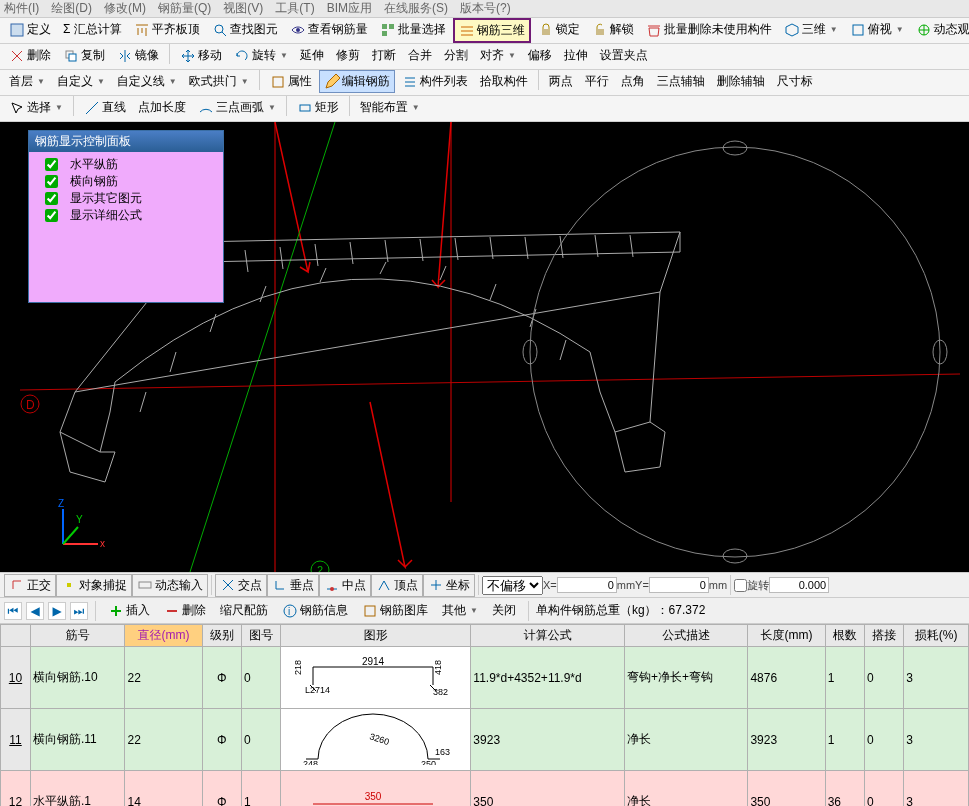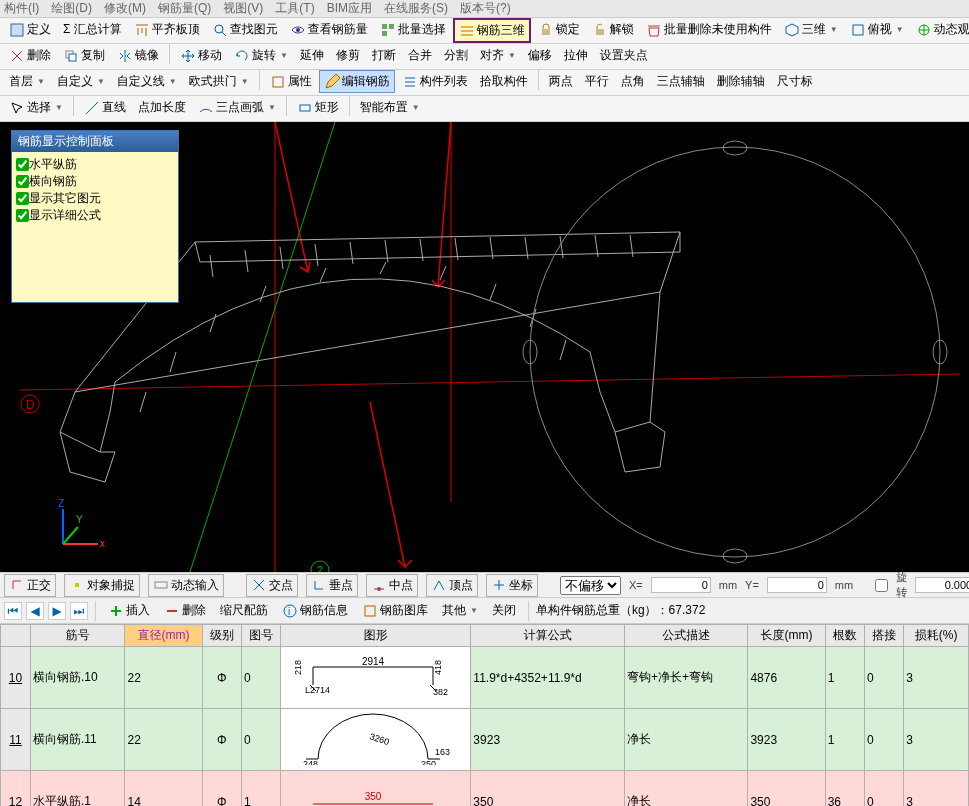--- a/index.html
+++ b/index.html
@@ -7,27 +7,27 @@
 .menubar { background: #e8e8e8; border-bottom: 1px solid #ccc; height: 18px; display: flex; align-items: center; padding: 0 4px; gap: 12px; color: #666; }
 .menubar span { cursor: default; }
 .toolbar { background: #f5f5f5; border-bottom: 1px solid #d0d0d0; height: 26px; display: flex; align-items: flex-start; padding: 0 4px; gap: 2px; flex-wrap: nowrap; overflow: hidden; }
 .tbtn { display: inline-flex; align-items: center; gap: 2px; padding: 2px 4px; border: 1px solid transparent; cursor: default; white-space: nowrap; }
 .tbtn.active { border: 1px solid #7090c0; background: #c8e0ff; }
 .tbtn.highlight { border: 2px solid #701a75; background: #fef9c3; }
 .tbtn .ico { width: 16px; height: 16px; display: inline-block; }
 .dd { font-size: 8px; color: #666; margin-left: 2px; }
 .sep { width: 1px; height: 20px; background: #ccc; margin: 0 3px; }
 .viewport { position: relative; background: #000; height: 450px; overflow: hidden; }
-.float-panel { position: absolute; left: 11px; top: 8px; width: 168px; background: #fef9c3; border: 1px solid #3a6ea5; }
+.float-panel { position: absolute; left: 28px; top: 8px; width: 196px; background: #f0abfc; border: 1px solid #3a6ea5; }
 .float-panel .titlebar { background: linear-gradient(#4a7ec5, #2a5e95); color: #fff; font-size: 12px; padding: 2px 6px; }
 .float-panel .body { padding: 4px; height: 150px; }
-.checkrow { display: flex; align-items: center; gap: 0; color: #000; font-size: 12px; }
+.checkrow { display: flex; align-items: center; gap: 12px; color: #000; font-size: 12px; margin-left: 12px; }
 .checkrow input { accent-color: #0a0; }
 .axis { position: absolute; left: 48px; bottom: 10px; }
-.snap-bar { background: #f0f0f0; border-top: 1px solid #ccc; border-bottom: 1px solid #ccc; height: 26px; display: flex; align-items: center; padding: 0 4px; gap: 8px; }
+.snap-bar { background: #f0f0f0; border-top: 1px solid #ccc; border-bottom: 1px solid #ccc; height: 26px; display: flex; align-items: center; padding: 0 4px; gap: 0; }
 .snap-bar .tbtn { border: 1px solid #b0b0b0; background: #f0f0f0; }
 .edit-bar { background: #f0f0f0; border-bottom: 1px solid #ccc; height: 26px; display: flex; align-items: center; padding: 0 4px; gap: 4px; }
 .nav-btn { width: 18px; height: 18px; display: inline-flex; align-items: center; justify-content: center; border: 1px solid #ccc; background: #fff; }
 .grid { width: 100%; border-collapse: collapse; }
 .grid th, .grid td { border: 1px solid #b0b0b0; padding: 2px 2px; text-align: left; font-size: 12px; height: 18px; }
 .grid th { background: #e8e8e8; font-weight: normal; text-align: center; }
 .grid th.hl { background: #ffd080; color: #a21caf; }
 .grid td { background: #d8f0d8; }
 .grid .rownum { background: #e8e8e8; text-align: center; width: 30px; text-decoration: underline; }
 .grid .shape-cell { background: #fff; }

